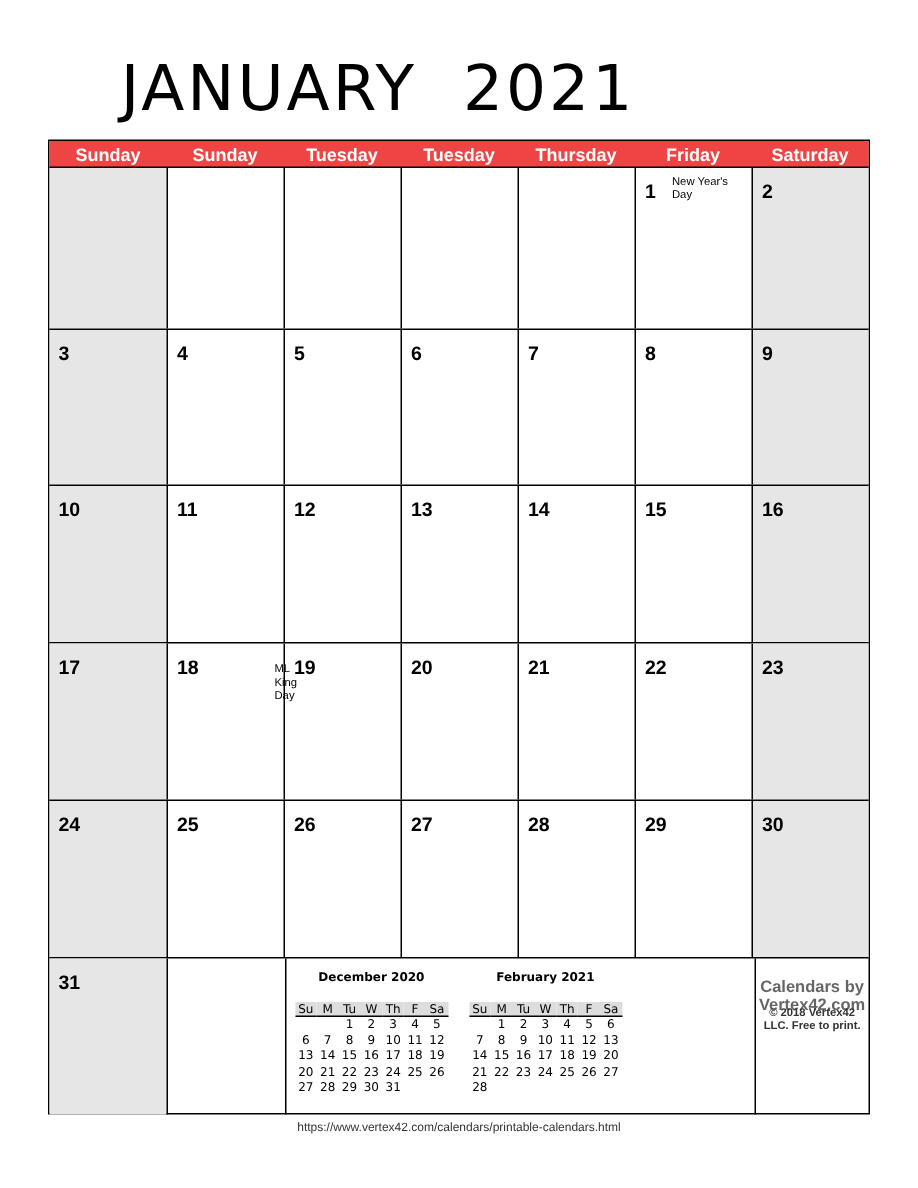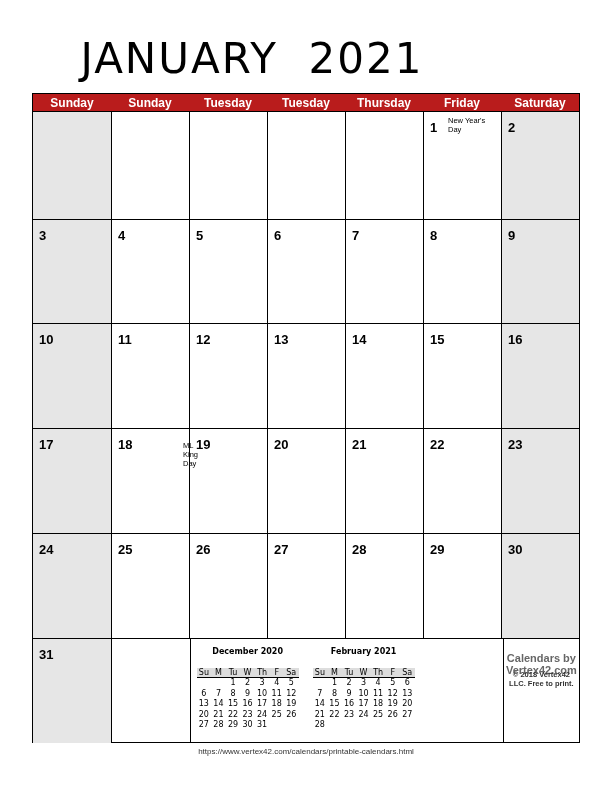--- a/index.html
+++ b/index.html
@@ -1,20 +1,20 @@
 <!DOCTYPE html>
 <html><head>
 <meta charset="utf-8">
 <style>
   html,body{margin:0;padding:0;background:#fff;}
   body{width:612px;height:792px;position:relative;overflow:hidden;font-family:"Liberation Sans",sans-serif;color:#000;}
   .title{position:absolute;left:0;top:30px;width:504px;text-align:center;font-family:"DejaVu Sans",sans-serif;font-weight:200;font-size:42px;letter-spacing:2px;line-height:58px;}
   .title span{font-weight:normal;}
   .grid{position:absolute;left:32px;top:93px;width:548px;height:650px;border:1.5px solid #000;box-sizing:border-box;}
-  .hdr{position:absolute;left:0;top:0;width:100%;height:18px;background:#b91c1c;display:flex;}
+  .hdr{position:absolute;left:0;top:0;width:100%;height:18px;background:#ef4444;display:flex;}
   .hdr div{flex:1;color:#fff;font-weight:bold;font-size:12px;text-align:center;line-height:18px;}
   .row{position:absolute;left:0;width:100%;display:flex;border-top:1.5px solid #000;box-sizing:border-box;}
   .cell{position:relative;width:78.3px;border-left:1.5px solid #000;box-sizing:border-box;}
   .cell:first-child{border-left:none;}
   .cell.wk{background:#e6e6e6;}
   .num{position:absolute;left:6px;top:8px;font-weight:bold;font-size:13px;}
   .ev{position:absolute;font-size:7.5px;line-height:9px;}
   .mini{position:absolute;top:8px;width:102px;font-family:"DejaVu Sans",sans-serif;}
   .mini .mt{text-align:center;font-weight:bold;font-size:8px;margin-bottom:12px;}
   .mini table{border-collapse:collapse;width:100%;font-size:8px;}

